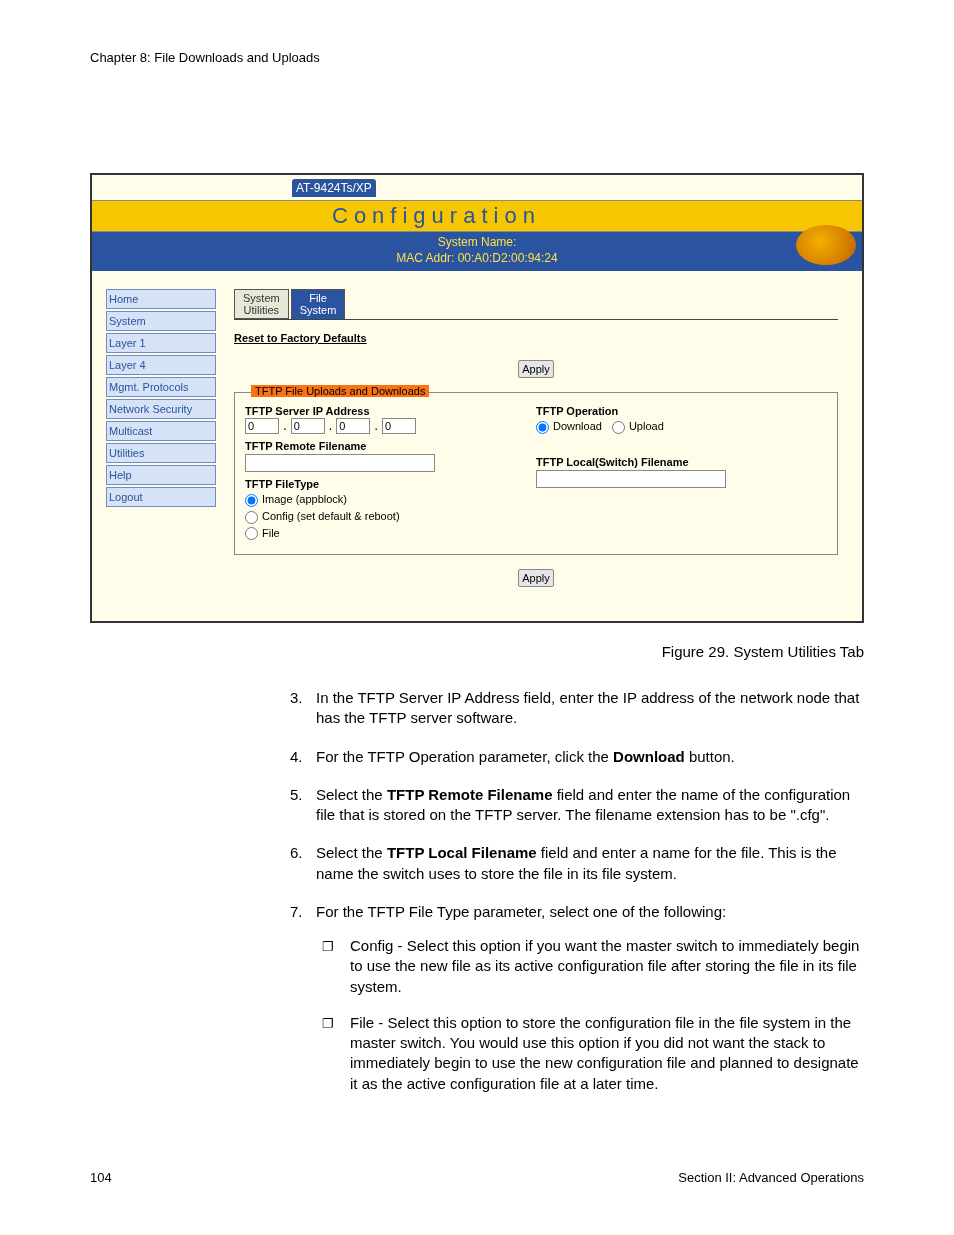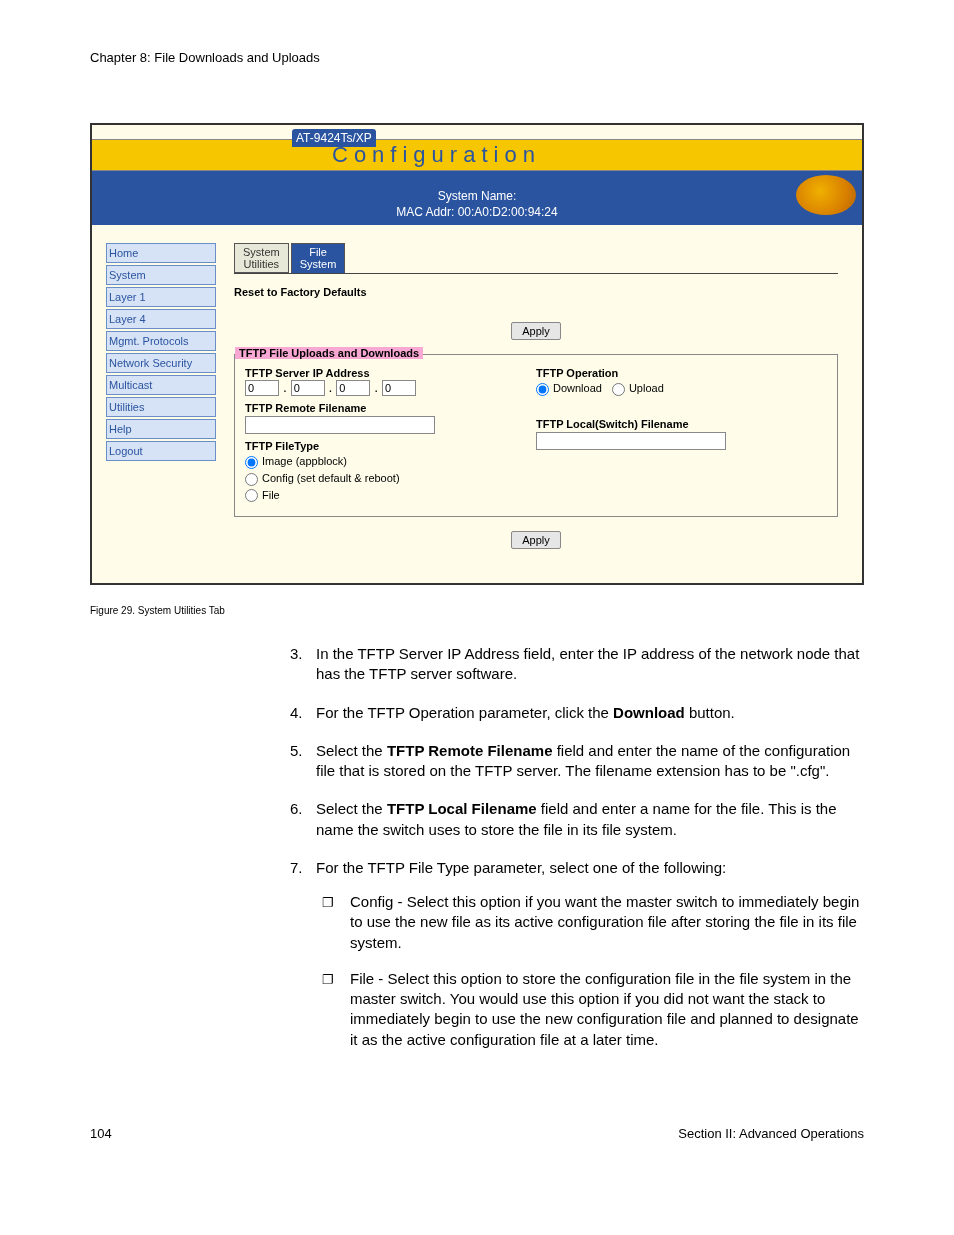--- a/index.html
+++ b/index.html
@@ -7,60 +7,60 @@
     font-family: Arial, Helvetica, sans-serif;
     font-size: 14px;
     color: #000;
     background: #fff;
     width: 954px;
     margin: 0 auto;
     padding: 50px 90px 40px 90px;
   }
   .chapter-header {
     font-size: 13px;
-    margin-bottom: 58px;
+    margin-bottom: 108px;
   }
   .screenshot {
     border: 2px solid #333;
     background: #fffde9;
     position: relative;
     margin-bottom: 20px;
     overflow: hidden;
   }
   .model-tab {
     position: absolute;
     top: 4px; left: 200px;
     background: #2a54a0;
     color: #fff;
     font-size: 12px;
     padding: 2px 4px;
     border-radius: 3px 3px 0 0;
   }
   .conf-banner {
-    margin-top: 14px;
+    margin-top: 25px;
     background: #f6c600;
     padding: 2px 0 2px 0;
     border-top: 1px solid #888;
     border-bottom: 1px solid #888;
   }
   .conf-banner span {
     display: inline-block;
     margin-left: 240px;
     font-family: 'Trebuchet MS', sans-serif;
     font-size: 22px;
     color: #2a54a0;
     letter-spacing: 6px;
   }
   .sys-bar {
     background: #2a54a0;
-    color: #ffffff;
+    color: #fde047;
     text-align: center;
     font-family: 'Trebuchet MS', sans-serif;
     font-size: 12px;
-    padding: 18px 0 5px 0;
+    padding: 3px 0 5px 0;
     line-height: 1.3;
   }
   .logo {
     position: absolute;
     right: 6px; top: 50px;
     width: 60px; height: 40px;
     border-radius: 50%;
     background: radial-gradient(circle at 40% 40%, #f0b000 0%, #d98000 60%, #b36000 100%);
   }
   .main-area {
@@ -101,71 +101,72 @@
   }
   .tab-inactive { background: #e8e8d8; color: #333; }
   .tab-active   { background: #2a54a0; color: #fff; border-bottom: 1px solid #2a54a0; }
   .panel {
     border-top: 1px solid #444;
     padding-top: 6px;
   }
   .section-title {
     font-weight: bold;
     font-size: 11px;
-    margin: 6px 0 24px 0;
+    margin: 6px 0 16px 0;
+    text-decoration: underline;
   }
   .chk-row {
     padding: 14px 0 14px 14px;
     font-size: 11px;
   }
   .chk-row input { margin-right: 6px; vertical-align: middle; }
   .apply-btn {
     display: block;
     margin: 4px auto 14px auto;
-    width: 50px;
+    width: 36px;
     font-size: 11px;
     padding: 2px 0;
     background: #e6e6e6;
     border: 1px solid #888;
     border-radius: 2px;
     cursor: pointer;
   }
   .tftp-panel {
     border: 1px solid #888;
     padding: 6px 10px 14px 10px;
     position: relative;
     margin-top: 14px;
   }
   .tftp-legend {
     position: absolute;
-    top: -8px; left: 0;
-    background: #f9a8d4;
+    top: -8px; left: 16px;
+    background: #f97316;
     padding: 0 4px;
-    font-weight: bold;
+    font-weight: normal;
     font-size: 11px;
   }
   .tftp-cols { display: flex; }
   .tftp-col { flex: 1; }
   .tftp-label { font-weight: bold; font-size: 11px; margin-top: 6px; }
   .ip-row input {
     width: 34px; font-size: 11px; padding: 1px 2px;
     border: 1px solid #888;
   }
   .text-input {
     width: 190px; font-size: 11px; padding: 2px;
     border: 1px solid #888; margin-top: 2px;
   }
   .radio-row { font-size: 11px; margin-top: 3px; }
   .radio-row input { margin-right: 4px; vertical-align: middle; }
   .radio-col label { display: block; font-size: 11px; margin-top: 3px; }
   .radio-col input { margin-right: 4px; vertical-align: middle; }
 
   .figure-caption {
-    text-align: left;
-    font-size: 10px;
+    text-align: right;
+    font-size: 15px;
     margin: 14px 0 28px 0;
   }
   .instructions {
     margin-left: 200px;
     font-size: 15px;
     line-height: 1.35;
   }
   .instructions ol { list-style: none; padding: 0; }
   .instructions li.step { display: flex; margin-bottom: 18px; }
   .instructions li.step .num { width: 26px; flex-shrink: 0; }

